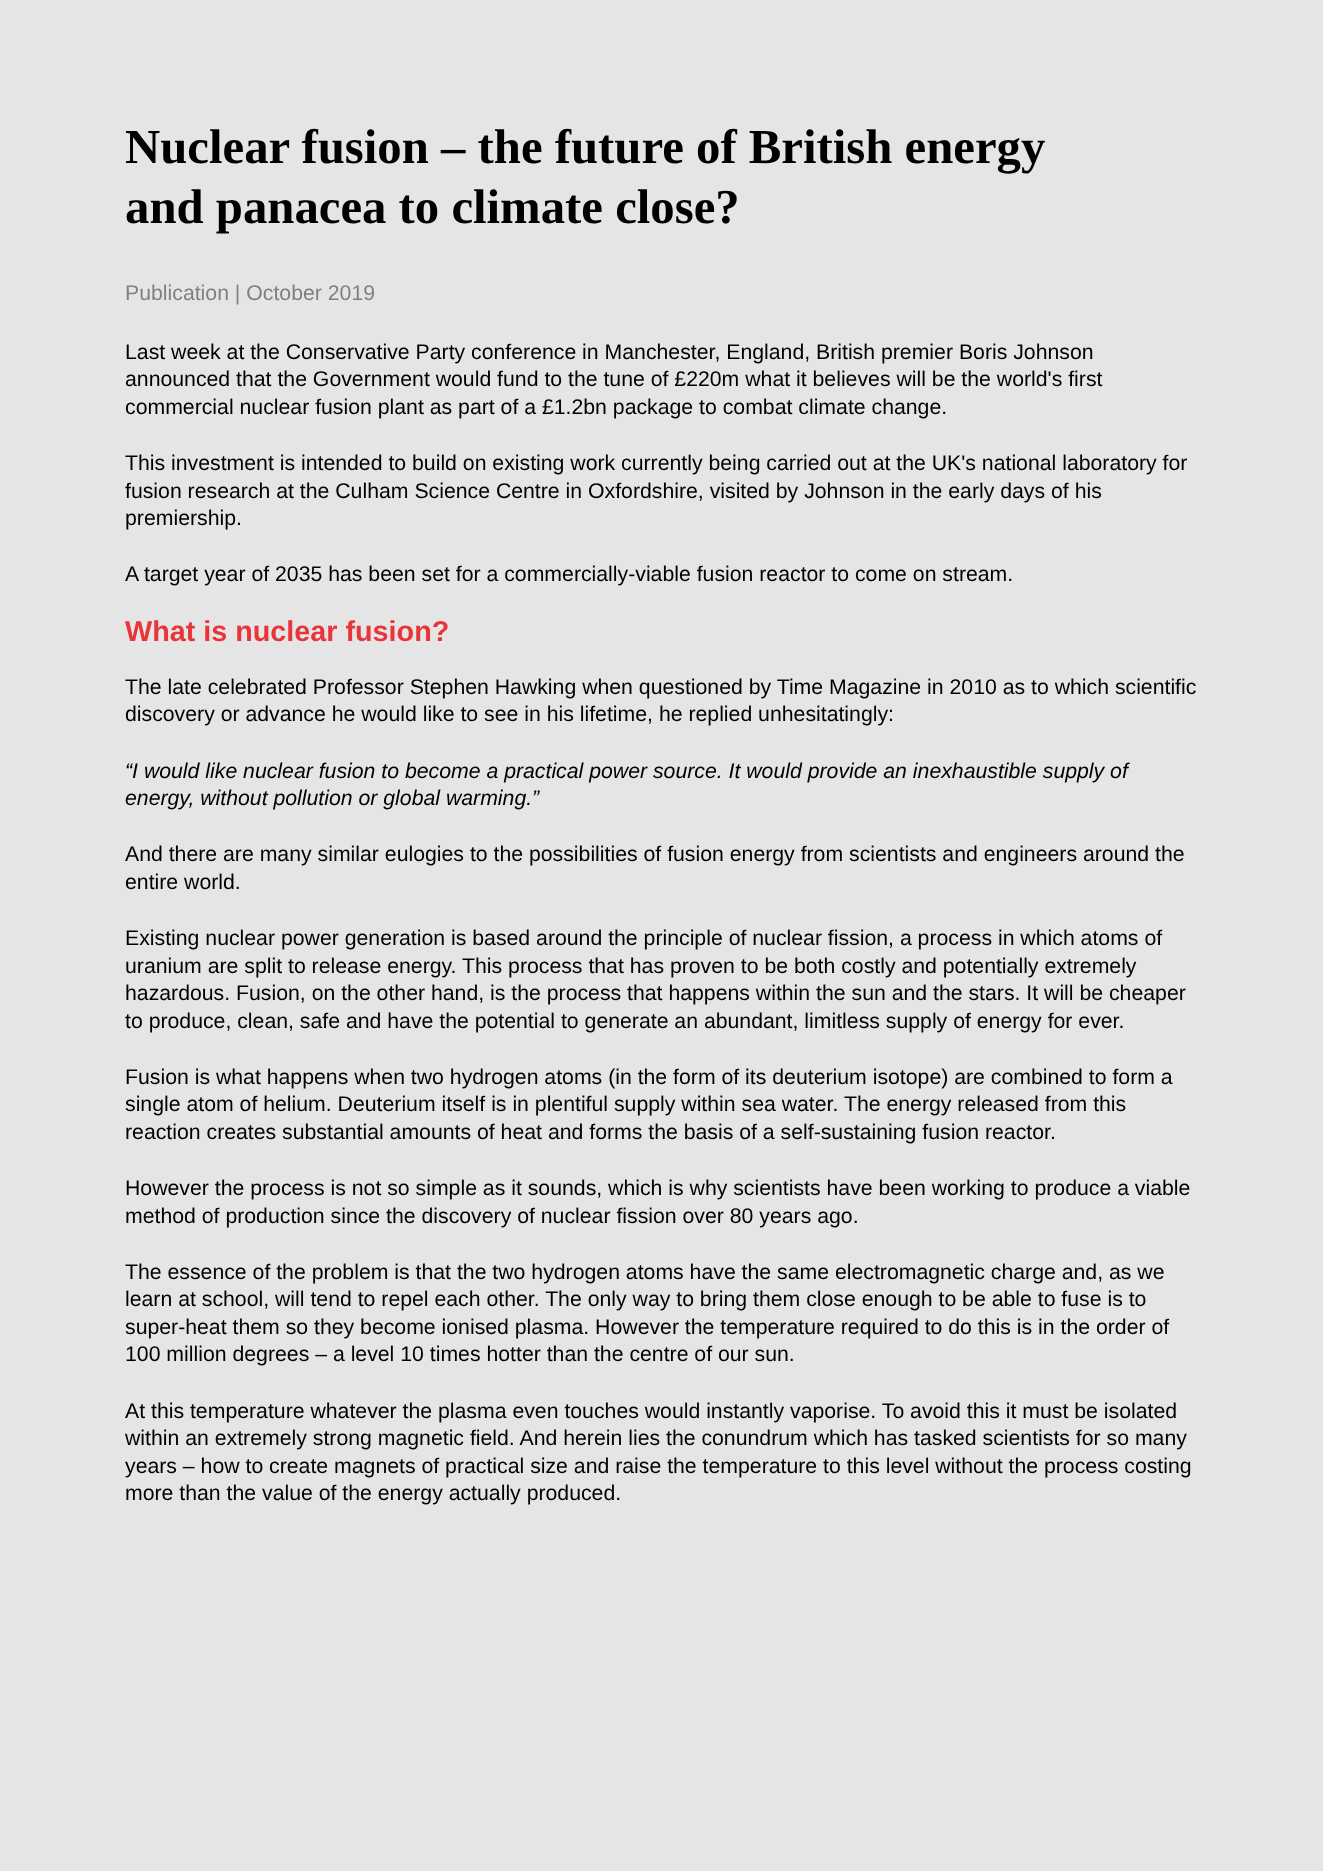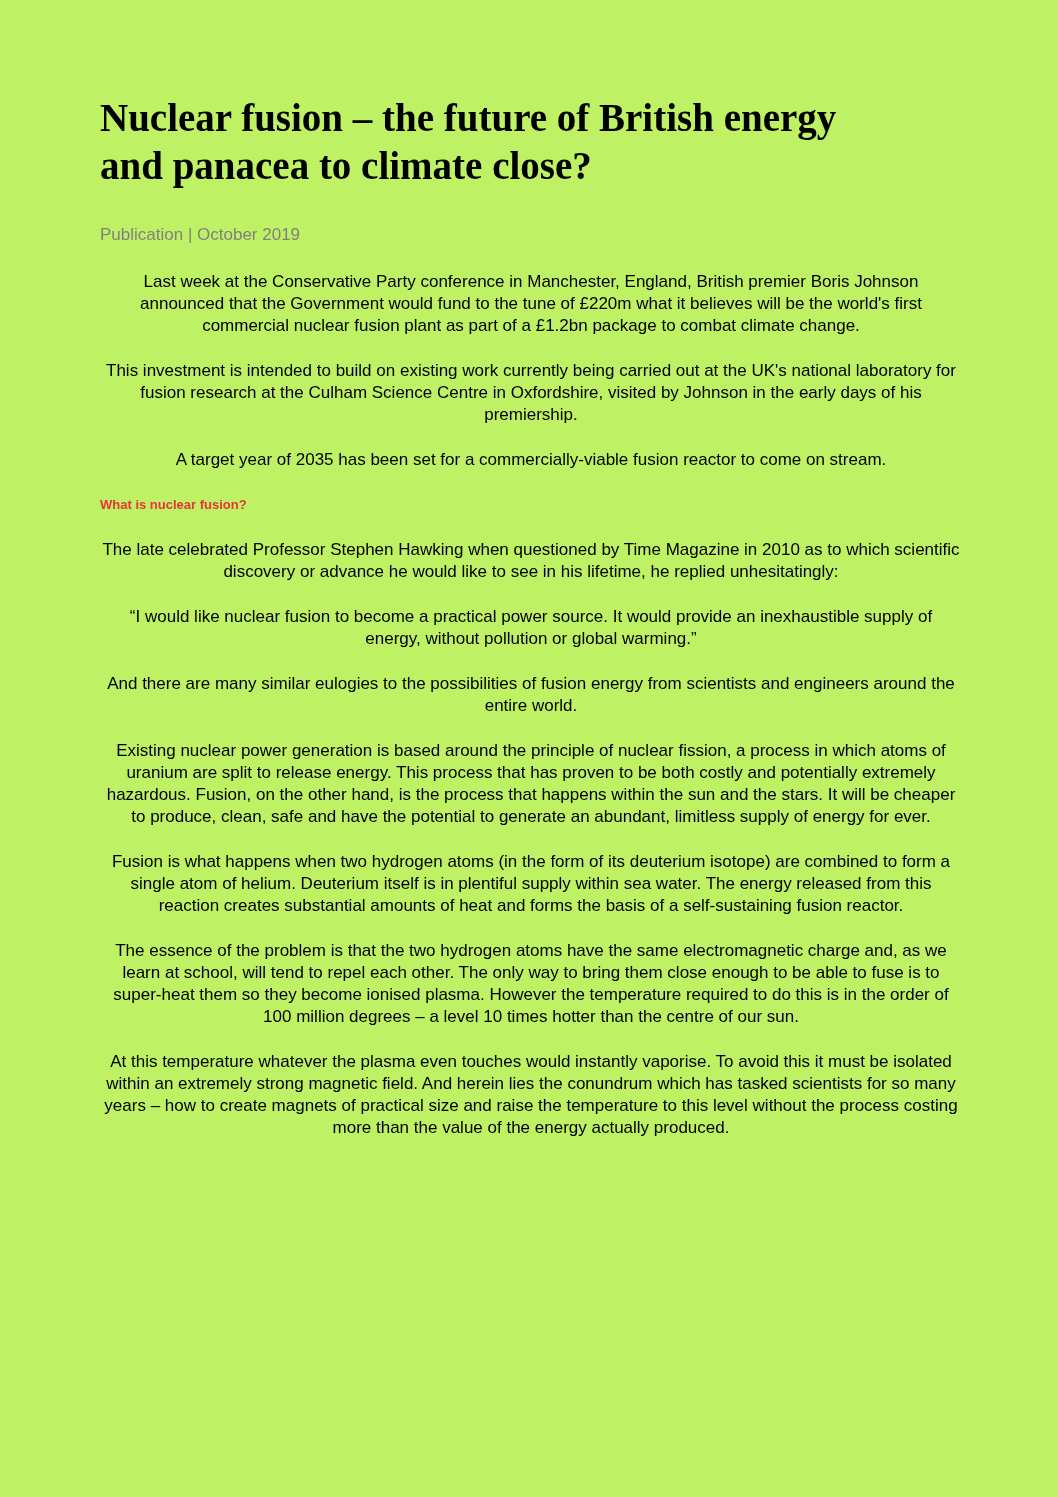--- a/index.html
+++ b/index.html
@@ -4,21 +4,21 @@
 <style>
   html, body {
     margin: 0;
     padding: 0;
     background: #ffffff;
   }
   .page {
     position: relative;
     width: 1058px;
     height: 1497px;
-    background: #bef264;
+    background: #e5e5e5;
     color: #000000;
     font-family: "Liberation Sans", sans-serif;
     overflow: hidden;
   }
   .content {
     position: absolute;
     left: 100px;
     top: 94px;
     width: 862px;
   }
@@ -34,28 +34,28 @@
   .subtitle {
     color: #808080;
     font-size: 17px;
     line-height: 22px;
     margin: 12px 0 25px 0;
   }
   .para {
     font-size: 17px;
     line-height: 22px;
     margin: 0 0 23px 0;
-    text-align: center;
   }
   .quote {
+    font-style: italic;
   }
   .heading {
     color: #e9353a;
     font-weight: 700;
-    font-size: 13px;
+    font-size: 23px;
     line-height: 22px;
     margin: 0 0 23px 0;
   }
 </style>
 </head>
 <body>
 
 <div class="page">
   <div class="content">
 
@@ -78,20 +78,21 @@
     <p class="para">The late celebrated Professor Stephen Hawking when questioned by Time Magazine in 2010 as to which scientific discovery or advance he would like to see in his lifetime, he replied unhesitatingly:</p>
 
     <p class="para quote">“I would like nuclear fusion to become a practical power source. It would provide an inexhaustible supply of energy, without pollution or global warming.”</p>
 
     <p class="para">And there are many similar eulogies to the possibilities of fusion energy from scientists and engineers around the entire world.</p>
 
     <p class="para">Existing nuclear power generation is based around the principle of nuclear fission, a process in which atoms of uranium are split to release energy. This process that has proven to be both costly and potentially extremely hazardous. Fusion, on the other hand, is the process that happens within the sun and the stars. It will be cheaper to produce, clean, safe and have the potential to generate an abundant, limitless supply of energy for ever.</p>
 
     <p class="para">Fusion is what happens when two hydrogen atoms (in the form of its deuterium isotope) are combined to form a single atom of helium. Deuterium itself is in plentiful supply within sea water. The energy released from this reaction creates substantial amounts of heat and forms the basis of a self-sustaining fusion reactor.</p>
 
+    <p class="para">However the process is not so simple as it sounds, which is why scientists have been working to produce a viable method of production since the discovery of nuclear fission over 80 years ago.</p>
 
     <p class="para">The essence of the problem is that the two hydrogen atoms have the same electromagnetic charge and, as we learn at school, will tend to repel each other. The only way to bring them close enough to be able to fuse is to super-heat them so they become ionised plasma. However the temperature required to do this is in the order of 100 million degrees – a level 10 times hotter than the centre of our sun.</p>
 
     <p class="para">At this temperature whatever the plasma even touches would instantly vaporise. To avoid this it must be isolated within an extremely strong magnetic field. And herein lies the conundrum which has tasked scientists for so many years – how to create magnets of practical size and raise the temperature to this level without the process costing more than the value of the energy actually produced.</p>
 
 
   </div>
 </div>
 
 </body></html>

